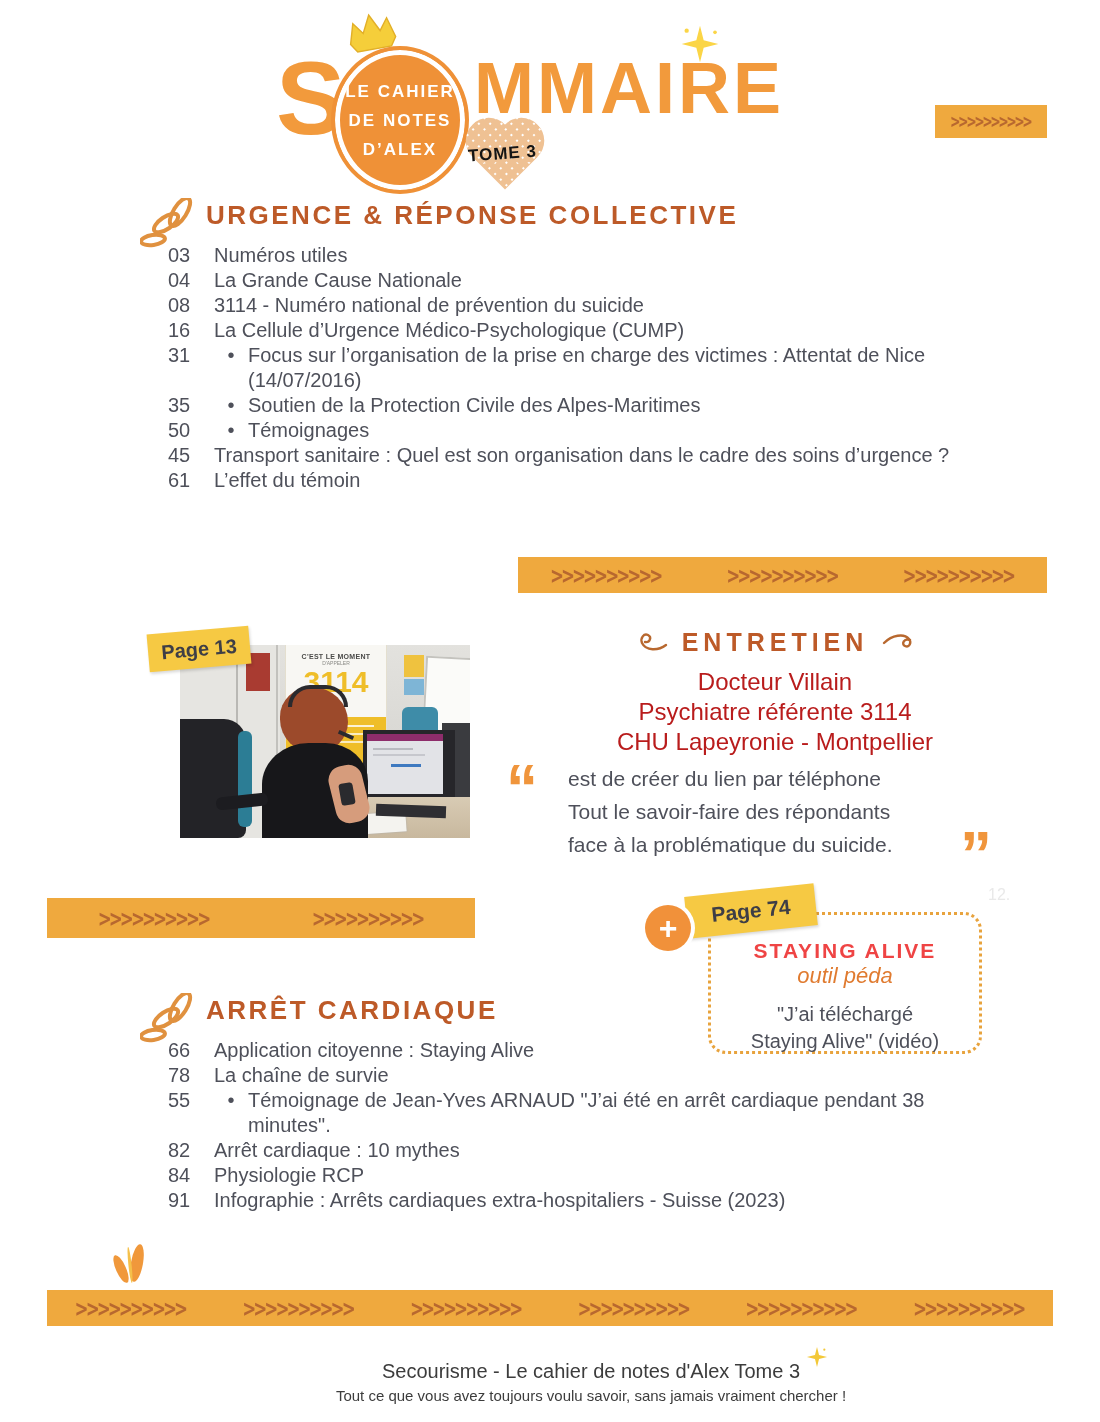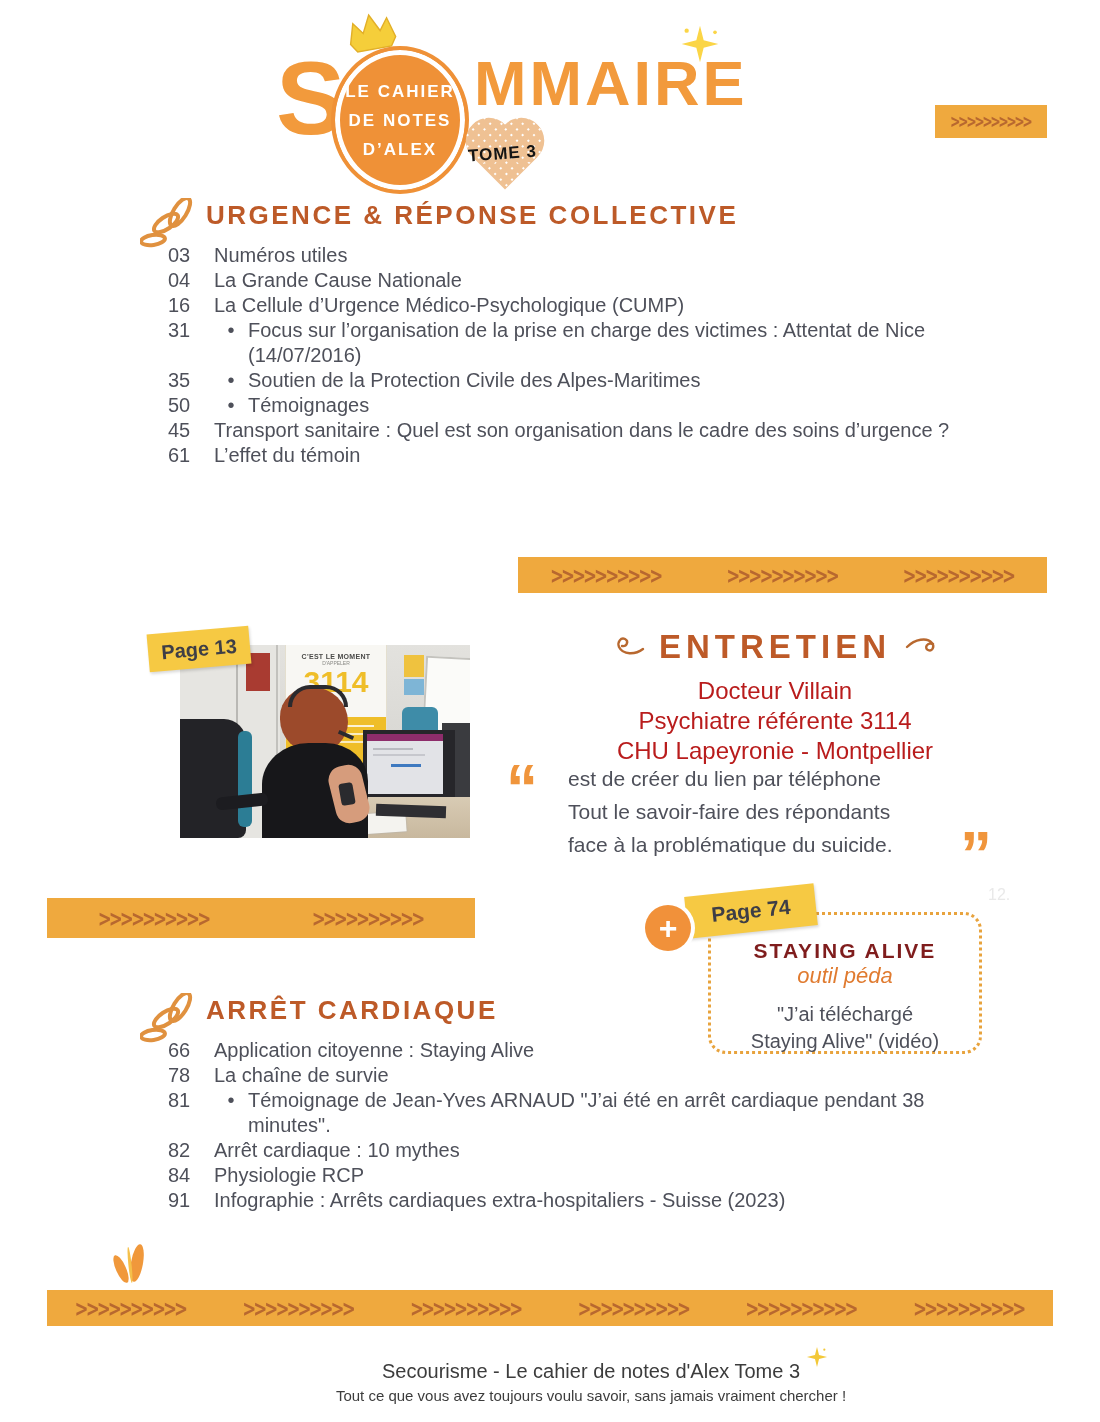--- a/index.html
+++ b/index.html
@@ -7,21 +7,21 @@
         font-family:"Liberation Sans",sans-serif;}
 
   
   .bar{position:absolute;background:#EFA93E;display:flex;align-items:center;justify-content:space-around;overflow:hidden;}
   .chev{color:#B8682F;font-family:"DejaVu Sans Mono",monospace;font-weight:bold;font-size:20px;
         letter-spacing:-1px;transform:scaleY(1.25);white-space:nowrap;}
   .bar-badge .chev{font-size:15px;}
 
   
   .big-letter{position:absolute;font-size:104px;font-weight:bold;color:#F29A3C;line-height:1;}
-  .title-rest{position:absolute;font-size:63px;font-weight:bold;color:#F29A3C;letter-spacing:3px;line-height:1;}
+  .title-rest{position:absolute;font-size:72px;font-weight:bold;color:#F29A3C;letter-spacing:3px;line-height:1;}
   .logo-circle{position:absolute;width:130px;height:140px;border-radius:50%;background:#EF9137;
                border:4px solid #EF9137;box-shadow:inset 0 0 0 5px #ffffff;z-index:2;
                display:flex;flex-direction:column;align-items:center;justify-content:center;}
   .logo-circle div{color:#ffffff;font-size:17px;font-weight:bold;letter-spacing:2px;line-height:29px;white-space:nowrap;}
   .crown{position:absolute;z-index:3;}
   .sparkle{position:absolute;z-index:1;}
   .heart-wrap{position:absolute;z-index:4;}
   .heart{position:relative;width:46px;height:46px;transform:rotate(-45deg);margin:14px 0 0 16px;}
   .heart,.heart:before,.heart:after{background-color:#EFC193;
       background-image:radial-gradient(#fff 1.2px,rgba(255,255,255,0) 1.4px);background-size:8px 8px;}
@@ -46,34 +46,34 @@
          background:linear-gradient(#E3E2DE,#CFCECA);}
   .ph{position:absolute;}
   .tag{position:absolute;background:#F6C943;color:#3E3E46;font-weight:bold;
        display:flex;align-items:center;justify-content:center;box-shadow:1px 2px 3px rgba(0,0,0,.15);z-index:6;}
   .tag-13{left:148px;top:630px;width:102px;height:38px;font-size:20px;transform:rotate(-5deg);}
   .tag-74{left:686px;top:890px;width:130px;height:42px;font-size:21px;transform:rotate(-6deg);z-index:7;}
 
   
   .entretien{position:absolute;left:540px;top:628px;width:470px;text-align:center;}
   .ent-head{display:flex;align-items:center;justify-content:center;gap:14px;}
-  .ent-title{font-size:33px;font-weight:bold;color:#BD5A28;letter-spacing:5px;}
+  .ent-title{font-size:25px;font-weight:bold;color:#BD5A28;letter-spacing:5px;}
   .ent-lines{margin-top:10px;font-size:24px;line-height:30px;color:#b91c1c;}
   .quote{position:absolute;left:500px;top:762px;width:520px;}
   .quote-open{position:absolute;left:6px;top:-6px;font-size:64px;line-height:1;color:#F0953C;font-weight:bold;}
   .quote-close{position:absolute;right:28px;bottom:-26px;font-size:64px;line-height:1;color:#F0953C;font-weight:bold;}
   .quote-lines{margin-left:68px;font-size:21px;line-height:33px;color:#4E505A;text-align:left;}
 
   
   .plus-circle{position:absolute;left:645px;top:905px;width:46px;height:46px;border-radius:50%;
                background:#F1913A;box-shadow:0 0 0 4px #ffffff;color:#fff;font-size:32px;font-weight:bold;
                display:flex;align-items:center;justify-content:center;z-index:8;}
   .dotted-box{position:absolute;left:708px;top:912px;width:268px;height:136px;border:3px dotted #E8A33D;
               border-radius:18px;text-align:center;}
-  .sa-title{margin-top:24px;font-size:21px;font-weight:bold;color:#7f1d1d;letter-spacing:2px;}
+  .sa-title{margin-top:24px;font-size:21px;font-weight:bold;color:#ef4444;letter-spacing:2px;}
   .sa-sub{font-size:22px;color:#E07B30;margin-top:0;font-style:italic;}
   .sa-quote{font-size:20px;line-height:27px;color:#4E505A;margin-top:12px;}
   .watermark{position:absolute;left:988px;top:886px;font-size:16px;color:#E9E9E9;}
 
   
   .footer{position:absolute;left:0;top:1360px;width:1100px;text-align:center;color:#3C3C3C;padding-left:41px;}
   .footer-l1{font-size:20px;position:relative;display:inline-block;}
   .footer-star{position:absolute;right:-28px;top:-14px;}
   .footer-l2{font-size:15px;margin-top:4px;}
 
@@ -127,20 +127,24 @@
     </div>
     <h2 class="toc-heading">URGENCE &amp; RÉPONSE COLLECTIVE</h2>
     <div class="toc-rows">
         <div class="toc-row">
           <span class="toc-num">03</span>
           <span class="toc-text">Numéros utiles</span>
         </div>
         <div class="toc-row">
           <span class="toc-num">04</span>
           <span class="toc-text">La Grande Cause Nationale</span>
+        </div>
+        <div class="toc-row">
+          <span class="toc-num">08</span>
+          <span class="toc-text">3114 - Numéro national de prévention du suicide</span>
         </div>
         <div class="toc-row">
           <span class="toc-num">16</span>
           <span class="toc-text">La Cellule d’Urgence Médico-Psychologique (CUMP)</span>
         </div>
         <div class="toc-row">
           <span class="toc-num">31</span>
           <span class="toc-bullet">•</span>
           <span class="toc-text">Focus sur l’organisation de la prise en charge des victimes : Attentat de Nice (14/07/2016)</span>
         </div>
@@ -282,21 +286,21 @@
     <div class="toc-rows">
         <div class="toc-row">
           <span class="toc-num">66</span>
           <span class="toc-text">Application citoyenne : Staying Alive</span>
         </div>
         <div class="toc-row">
           <span class="toc-num">78</span>
           <span class="toc-text">La chaîne de survie</span>
         </div>
         <div class="toc-row">
-          <span class="toc-num">81</span>
+          <span class="toc-num">55</span>
           <span class="toc-bullet">•</span>
           <span class="toc-text">Témoignage de Jean-Yves ARNAUD "J’ai été en arrêt cardiaque pendant 38 minutes".</span>
         </div>
         <div class="toc-row">
           <span class="toc-num">82</span>
           <span class="toc-text">Arrêt cardiaque : 10 mythes</span>
         </div>
         <div class="toc-row">
           <span class="toc-num">84</span>
           <span class="toc-text">Physiologie RCP</span>

